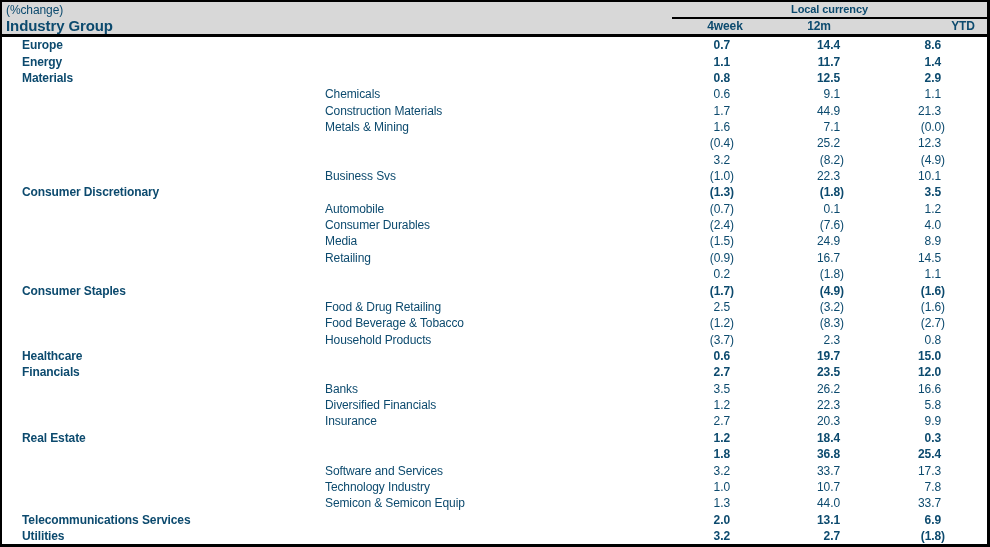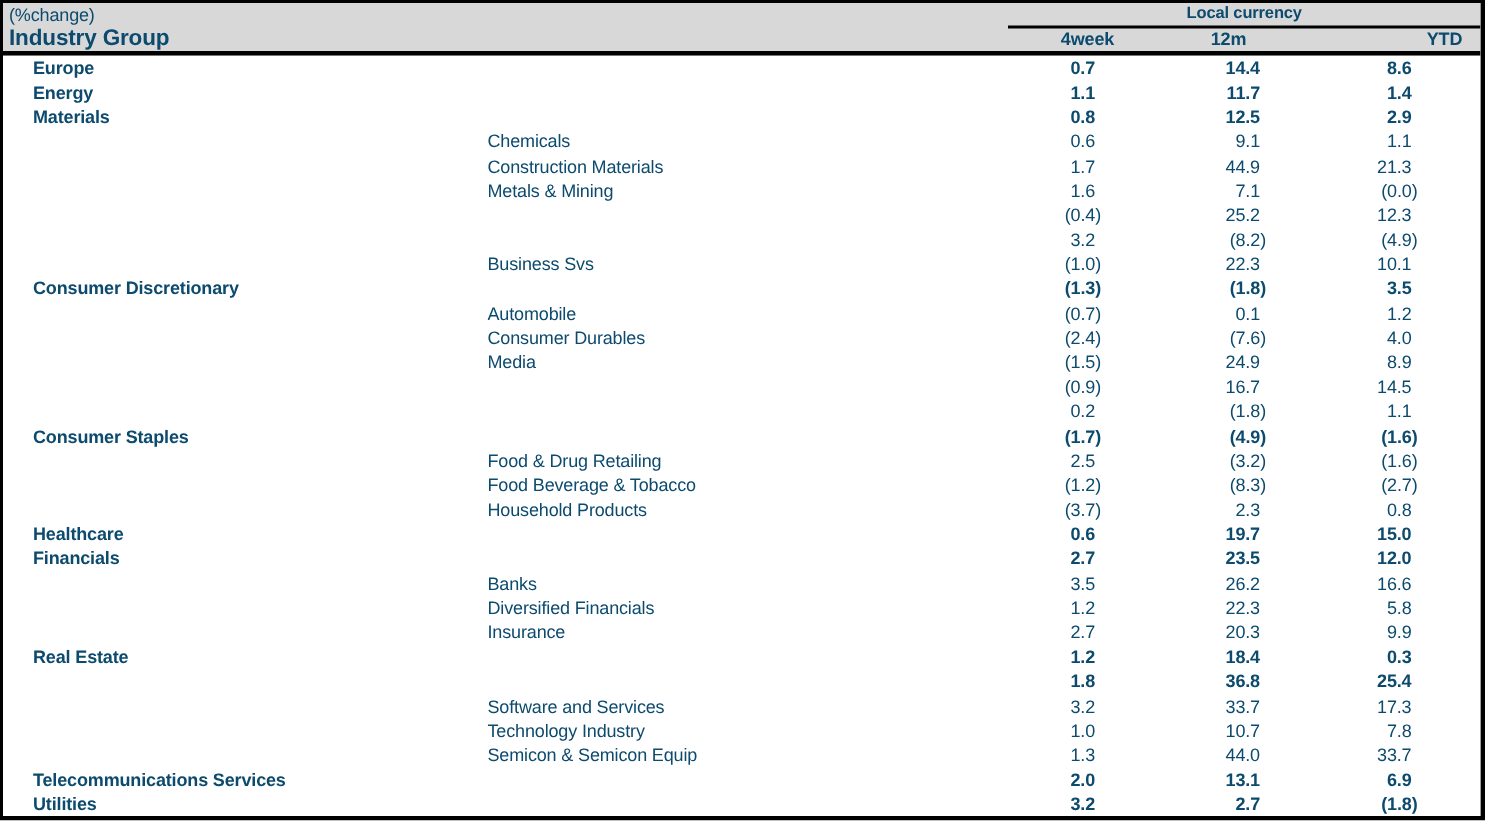--- a/index.html
+++ b/index.html
@@ -164,20 +164,21 @@
         <div class="num c1 paren">(7.6)</div>
         <div class="num c2">4.0</div>
       </div>
       <div class="row sub">
         <div class="cell label sub">Media</div>
         <div class="num c0 paren">(1.5)</div>
         <div class="num c1">24.9</div>
         <div class="num c2">8.9</div>
       </div>
       <div class="row sub">
+        <div class="cell label sub">Retailing</div>
         <div class="num c0 paren">(0.9)</div>
         <div class="num c1">16.7</div>
         <div class="num c2">14.5</div>
       </div>
       <div class="row sub">
         <div class="num c0">0.2</div>
         <div class="num c1 paren">(1.8)</div>
         <div class="num c2">1.1</div>
       </div>
       <div class="row group">

